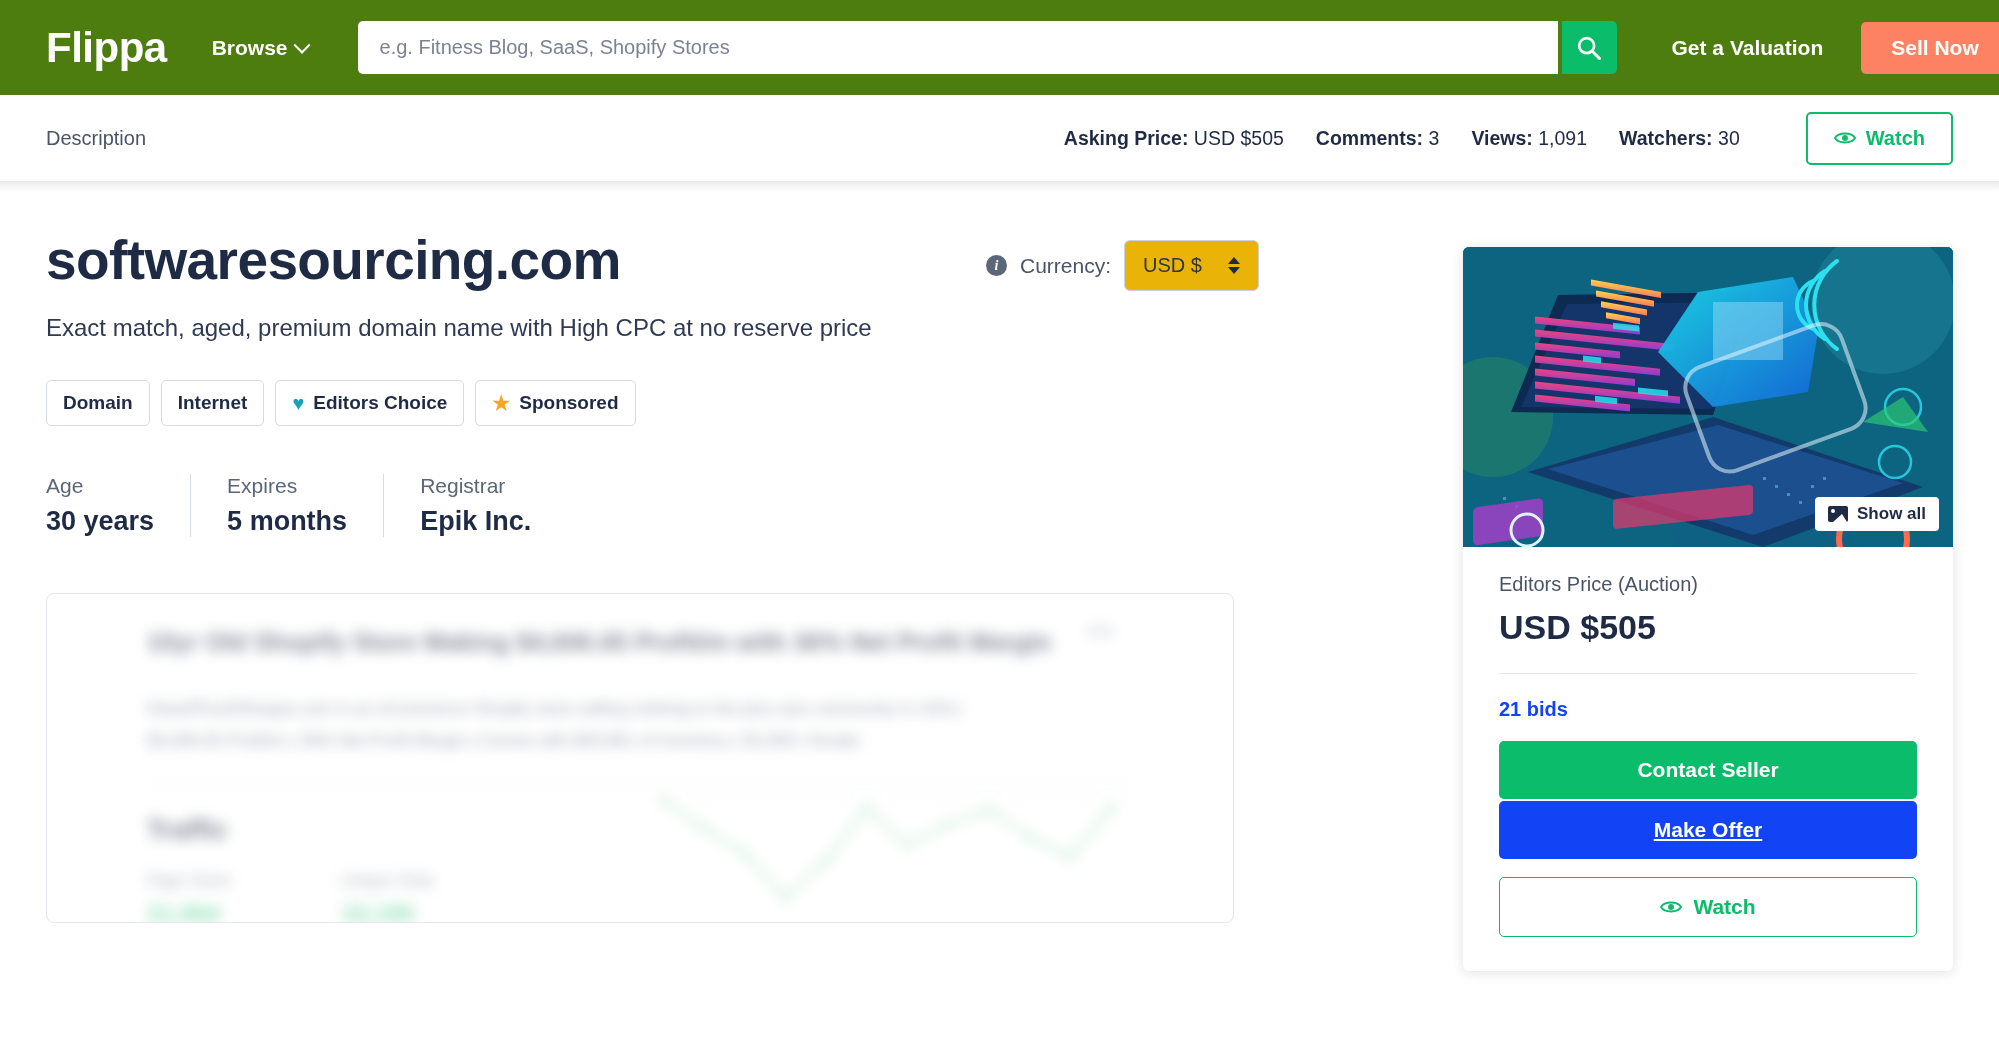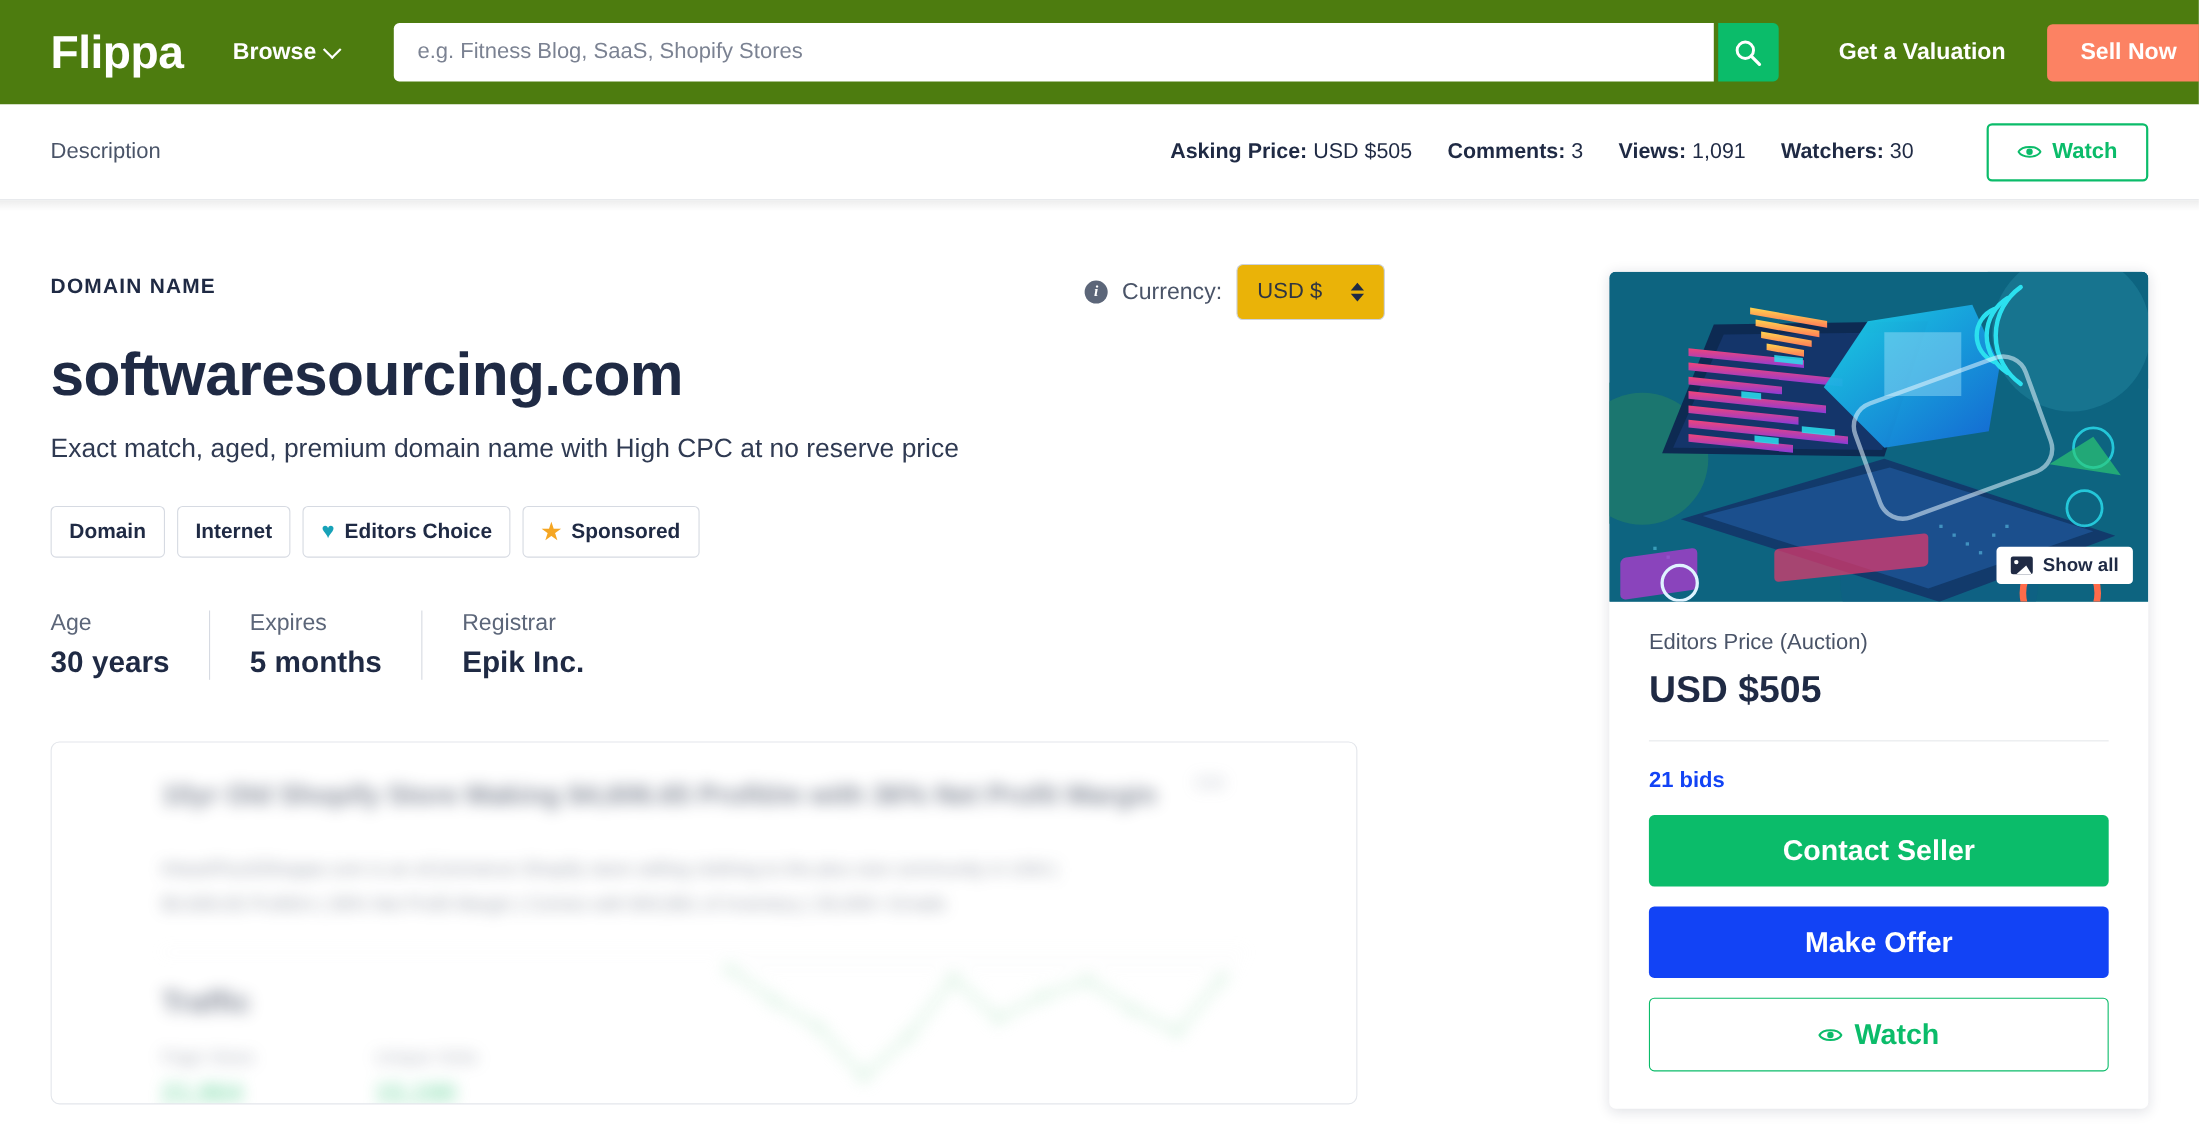--- a/index.html
+++ b/index.html
@@ -333,27 +333,27 @@
   .ap-price { margin-top: 12px; font-size: 34px; font-weight: 700; color: #1f2a44; }
   .hr { margin: 26px 0 0; border-top: 1px solid #e6e8ec; }
   .bids { margin-top: 24px; font-size: 20px; color: #1243f5; font-weight: 600; cursor: pointer; }
   .btn {
     margin-top: 20px;
     display: block;
     width: 100%;
     border: none;
     border-radius: 5px;
     padding: 17px 0;
-    font-size: 26px;
+    font-size: 21px;
     font-weight: 700;
     cursor: pointer;
     font-family: "Liberation Sans", sans-serif;
   }
   .btn-contact { background: #0bbc6a; color: #fff; }
-  .btn-offer { background: #1243f5; color: #fff; margin-top: 18px; }
+  .btn-offer { background: #1243f5; color: #fff; margin-top: 2px; text-decoration: underline; }
   .btn-watch {
     background: #fff; color: #0bbc6a;
     border: 1.5px solid #0bbc6a;
     margin-top: 18px;
     display: flex; align-items: center; justify-content: center; gap: 11px;
   }
 </style>
 </head>
 <body>
 
@@ -410,21 +410,20 @@
   </div>
 </div>
 
 <div class="page">
   <div class="shadowstrip"></div>
 
   <div class="content">
 
     <div class="left">
 
-      <div class="eyebrow">DOMAIN NAME</div>
 
       <div class="currency-row">
         <span class="info-icon">i</span>
         <span class="currency-label">Currency:</span>
         <div class="currency-select">
           <span>USD $</span>
           <span class="spin">
               <i class="up"></i>
               <i class="dn"></i>
             </span>

